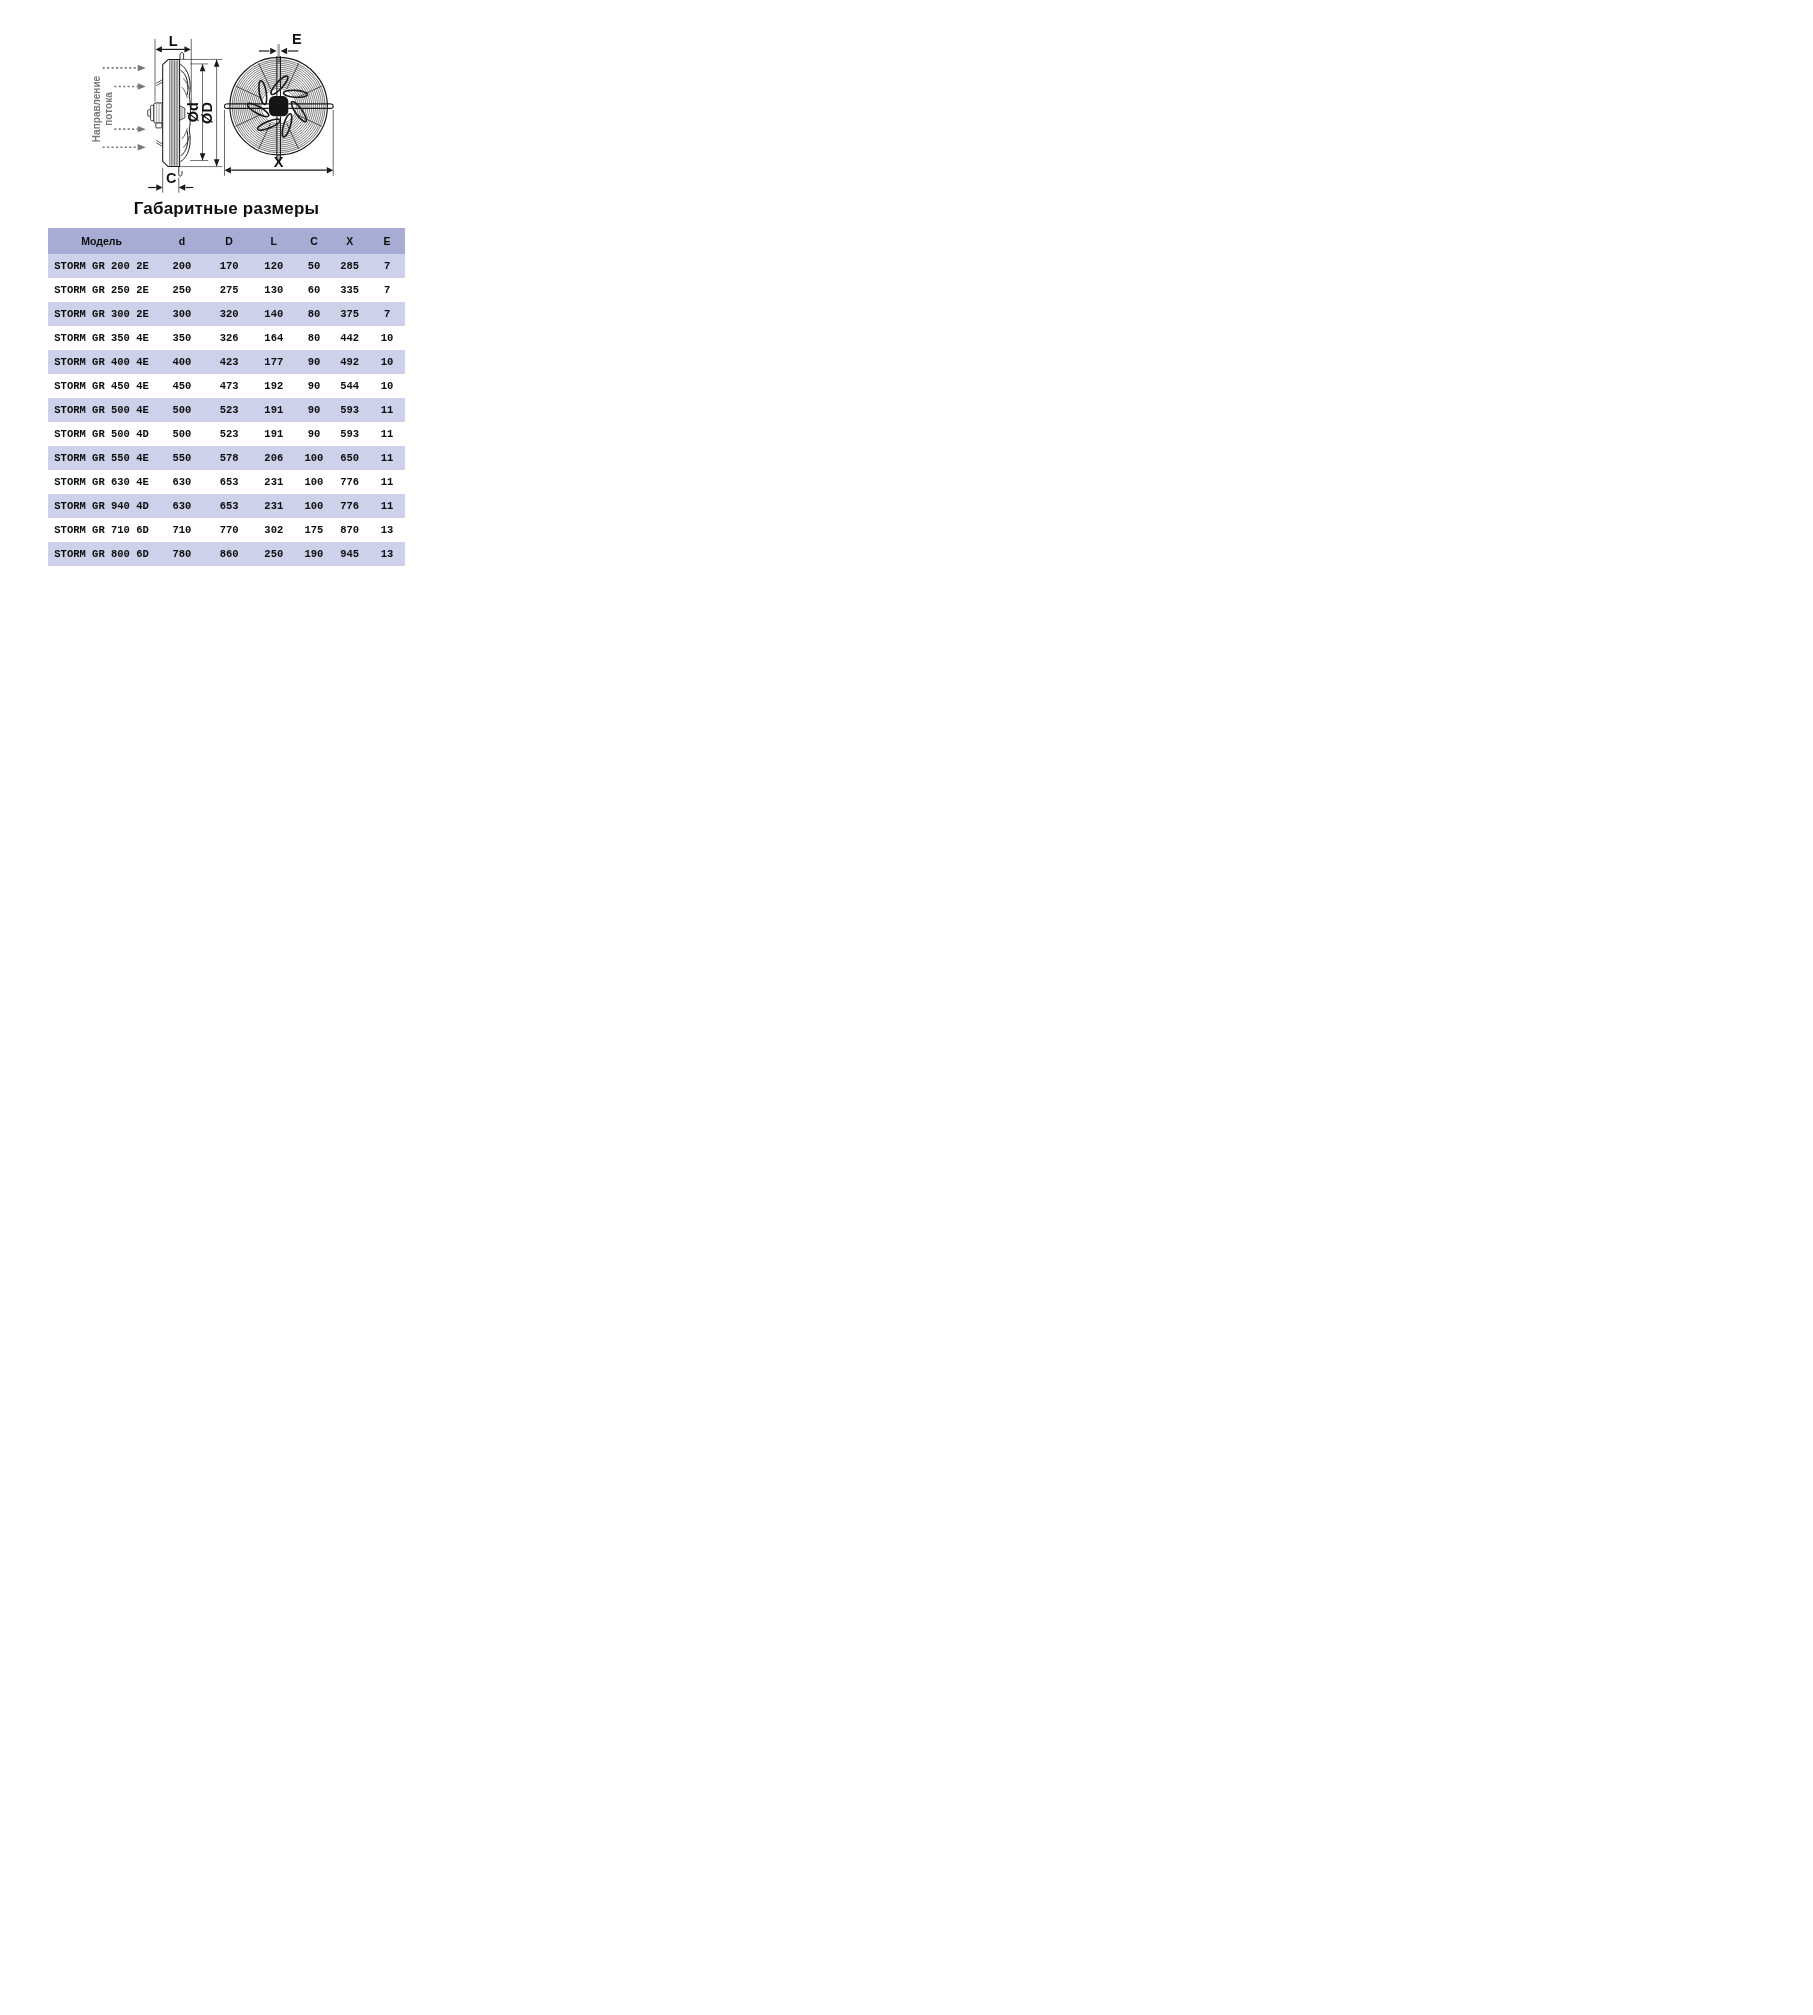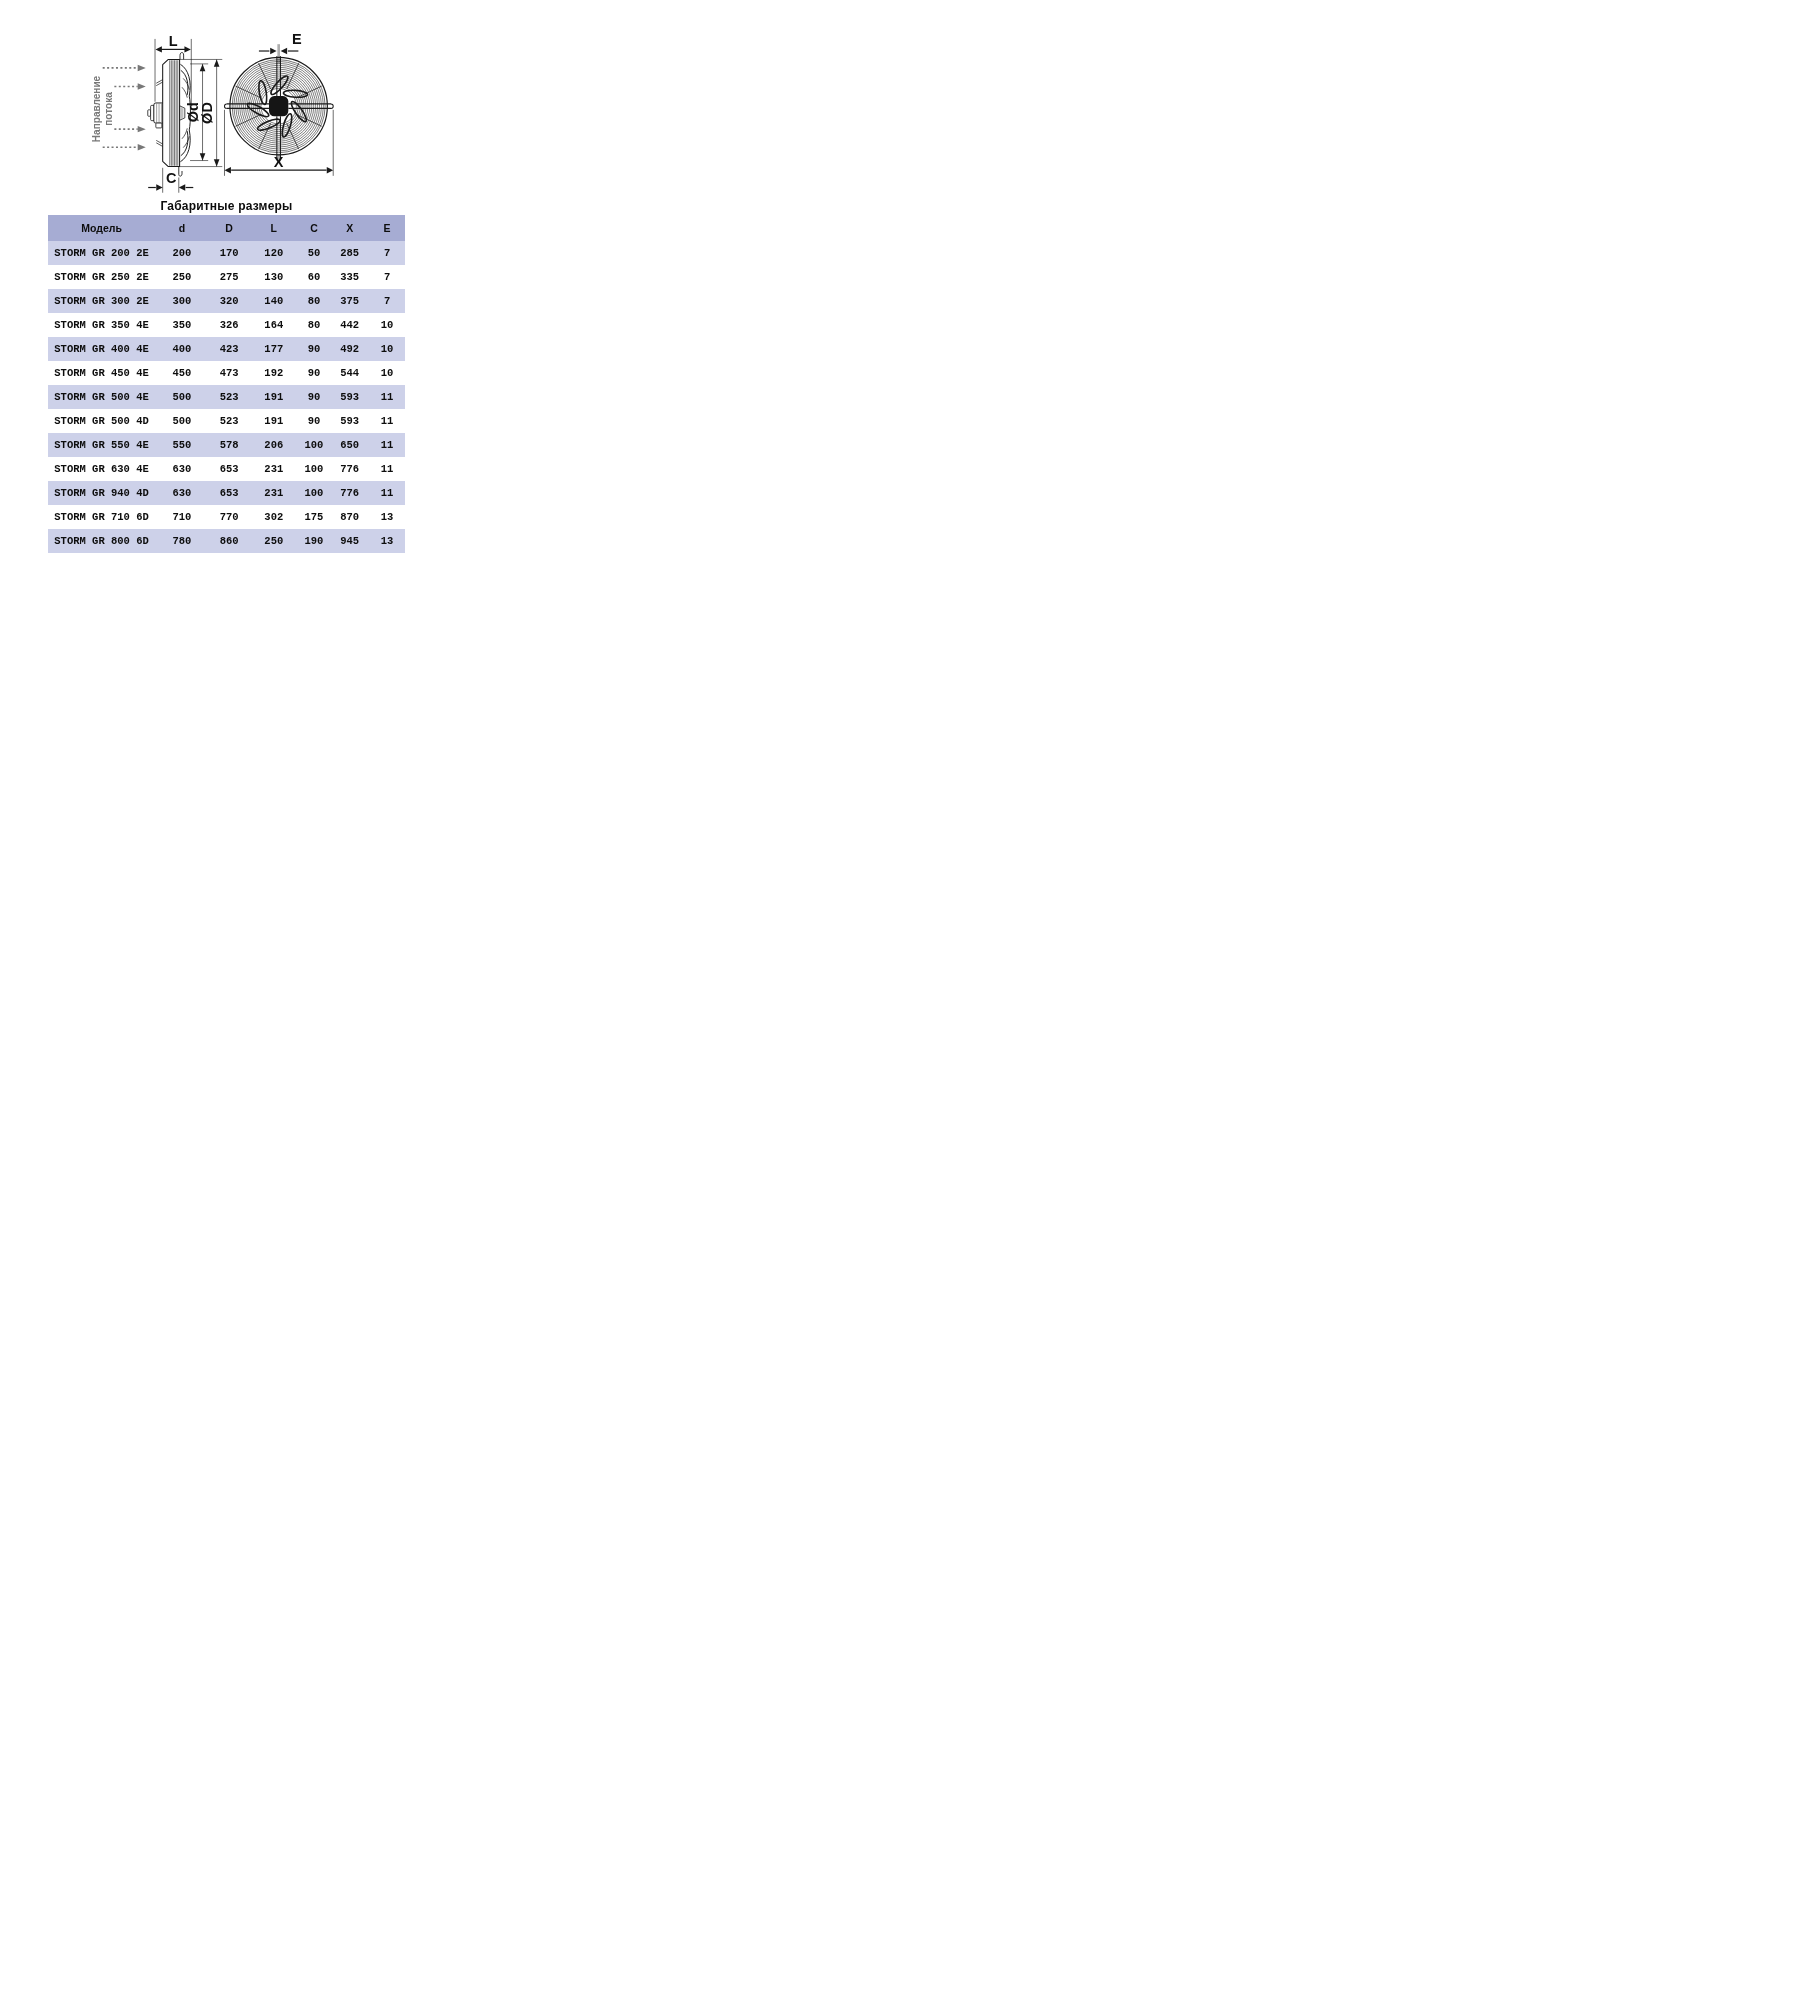--- a/index.html
+++ b/index.html
@@ -1,21 +1,21 @@
 <!DOCTYPE html>
 <html style="font-size:6.4px"><head>
 <meta charset="utf-8">
 <style>
   html,body { margin:0; padding:0; background:#ffffff; }
   .page { position:relative; width:453px; height:605px; background:#ffffff; overflow:hidden;
           font-family:"Liberation Sans", sans-serif; }
   svg.diagram { position:absolute; top:0; left:0; display:block; }
   .title { position:absolute; top:199px; left:0; width:100%; text-align:center;
-           font-size:12px; font-weight:bold; color:#0d0d0d; letter-spacing:0.2px; }
-  .dims-table { position:absolute; top:215px; left:48px; width:357px;
+           font-size:17px; font-weight:bold; color:#0d0d0d; letter-spacing:0.2px; }
+  .dims-table { position:absolute; top:228px; left:48px; width:357px;
                 font-weight:bold; color:#0d0d0d; }
   .thead, .tr { display:grid; grid-template-columns:30% 15% 11.5% 13.5% 9% 11% 10%;
                 align-items:center; text-align:center; }
   .thead { height:26px; background:#a6acd3; font-size:10.5px; }
   .tr { height:24px; background:#ffffff; font-size:10.5px;font-family:Liberation Mono, monospace; }
   .tr.shaded { background:#cdd1e9; }
   .th, .td { overflow:hidden; white-space:nowrap; }
   
   .k  { stroke:#1a1a1a; fill:none; stroke-linejoin:round; }
   .kf { stroke:#1a1a1a; fill:#ffffff; stroke-linejoin:round; }

